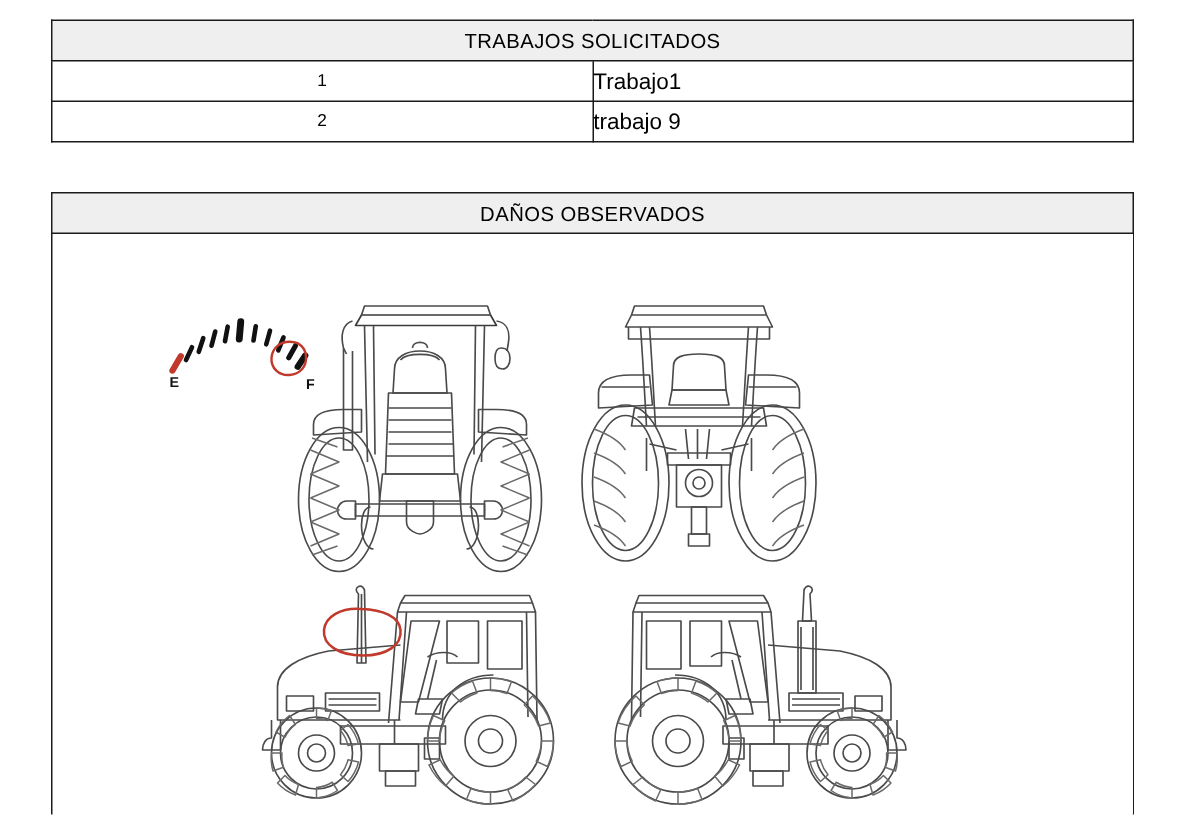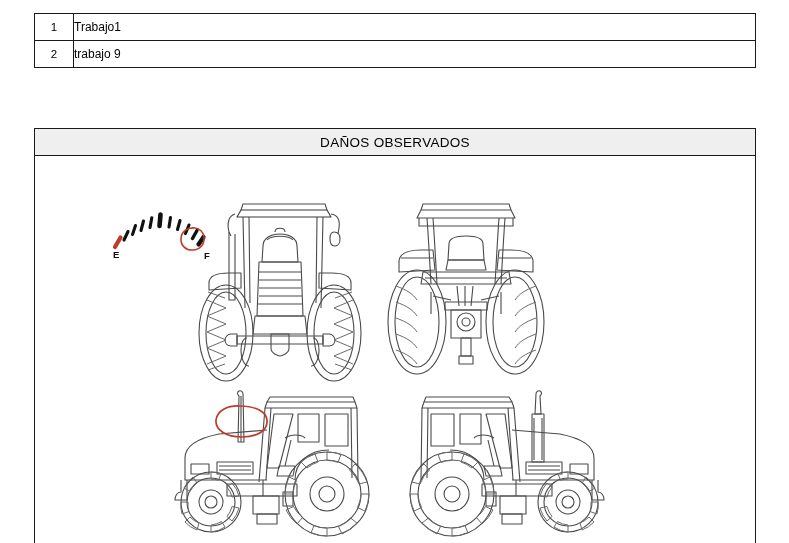--- a/index.html
+++ b/index.html
@@ -62,21 +62,21 @@
     text-align: center;
     vertical-align: middle;
     height: 26px;
     font-size: 11.5px;
   }
 
   .work-cell {
     text-align: left;
     vertical-align: middle;
     height: 26px;
-    font-size: 12px;
+    font-size: 15px;
     padding-left: 8px;
   }
 
   .damage-body-cell {
     height: 388px;
     vertical-align: top;
     background: #ffffff;
     position: relative;
   }
 
@@ -92,20 +92,23 @@
   .tractor-lv { position: absolute; left: 132px; top: 228px; width: 225px; height: 160px; }
   .tractor-rs { position: absolute; left: 352px; top: 228px; width: 225px; height: 160px; }
 </style>
 </head>
 <body>
 
 <div class="page">
 
   <table class="tbl" id="works-table">
     <tbody>
+        <tr>
+      <td class="hdr-cell" colspan="2">TRABAJOS SOLICITADOS</td>
+    </tr>
     <tr>
       <td class="num-cell">1</td>
       <td class="work-cell">Trabajo1</td>
     </tr>
     <tr>
       <td class="num-cell">2</td>
       <td class="work-cell">trabajo 9</td>
     </tr>
   </tbody>
     </table>

